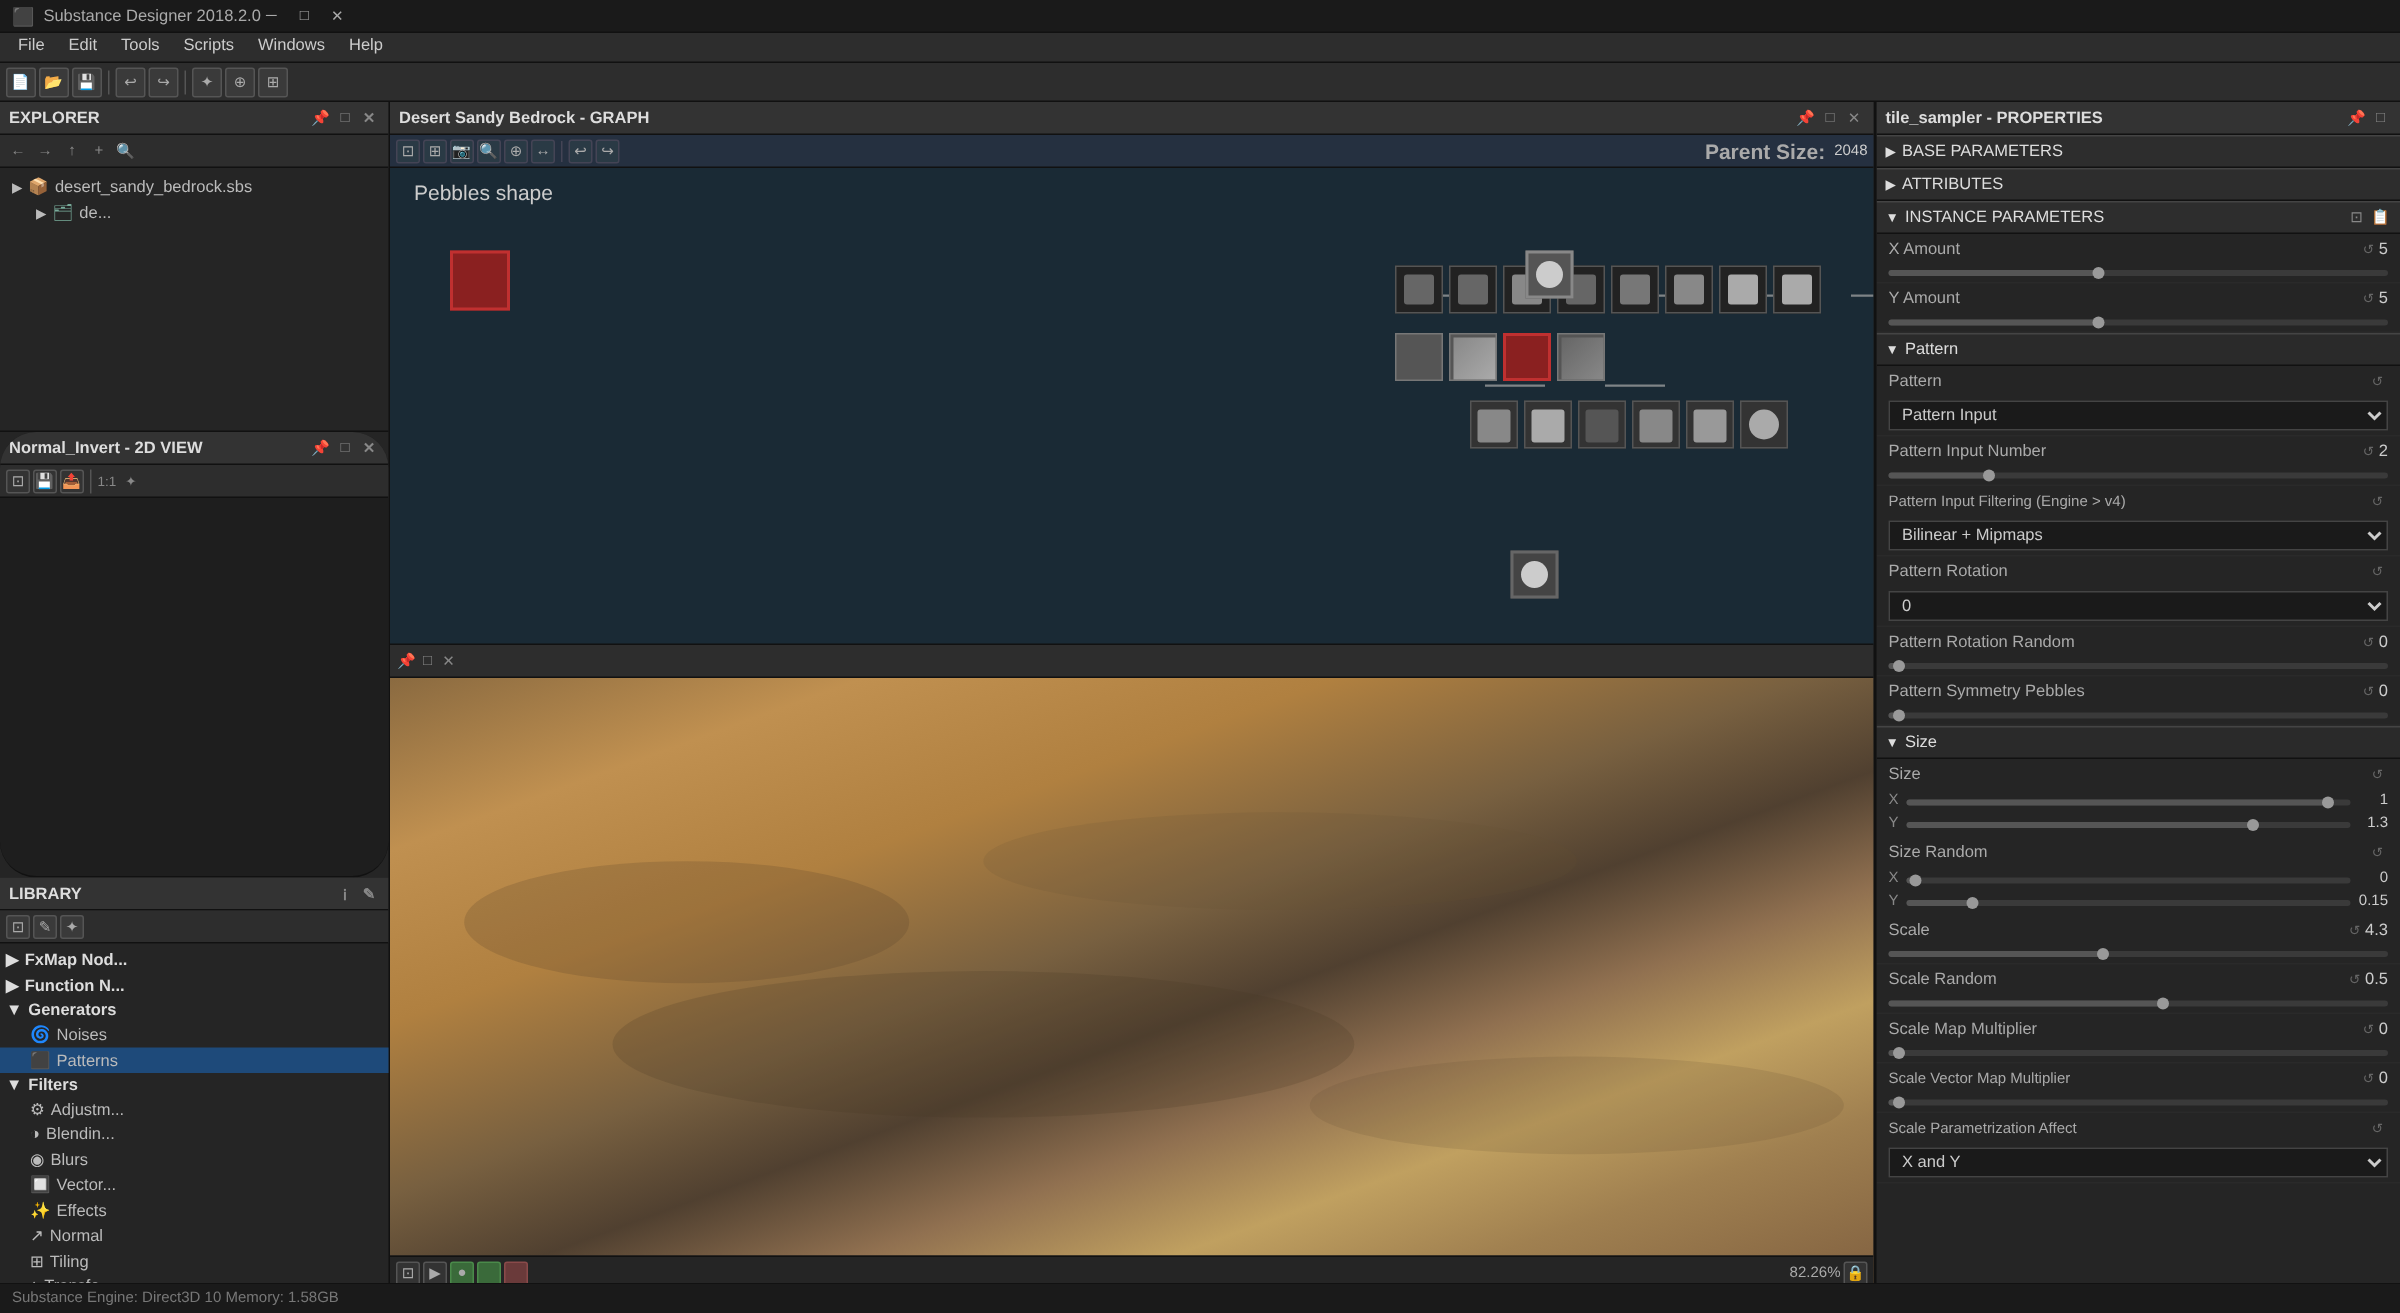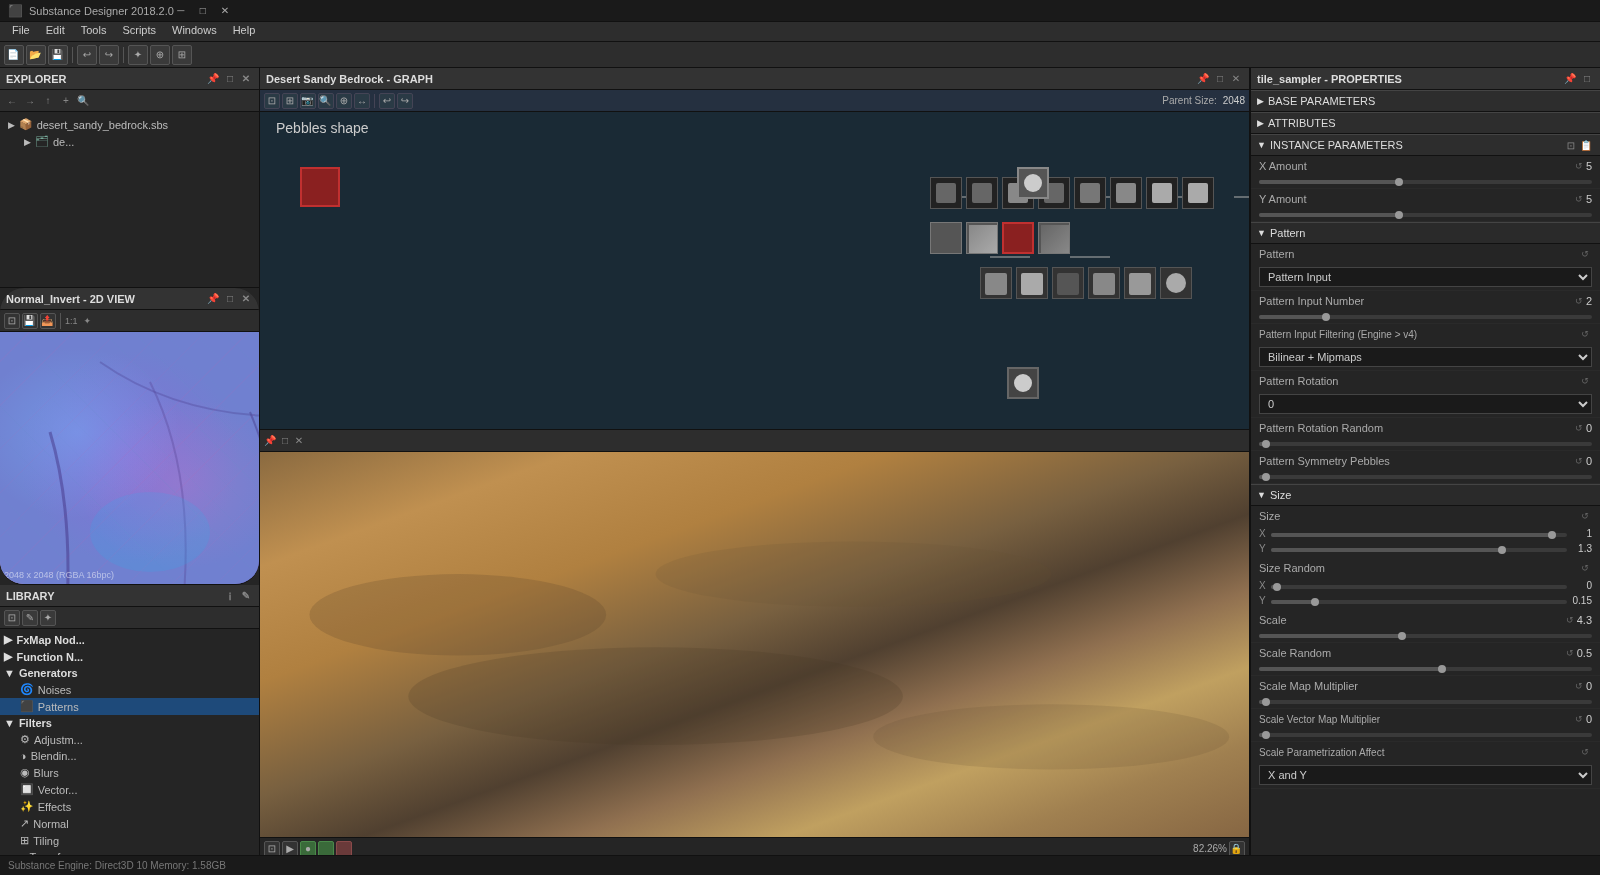--- a/index.html
+++ b/index.html
@@ -482,39 +482,20 @@
         </div>
       </div>
       <div class="view-toolbar">
         <div class="toolbar-btn" style="width:16px;height:16px;background:#333;border:1px solid #555;">⊡</div>
         <div class="toolbar-btn" style="width:16px;height:16px;background:#333;border:1px solid #555;">💾</div>
         <div class="toolbar-btn" style="width:16px;height:16px;background:#333;border:1px solid #555;">📤</div>
         <div class="toolbar-sep"></div>
         <div style="font-size:9px;color:#888;">1:1</div>
         <div style="font-size:9px;color:#888;margin-left:4px;">✦</div>
       </div>
-      <div class="view-content">
-        <div class="normalmap-bg"></div>
-        <div class="normalmap-details"></div>
-
-        <svg width="100%" height="100%" style="position:absolute;inset:0;opacity:0.6">
-
-          <path d="M50,100 Q80,200 60,350 Q40,450 70,520" stroke="rgba(60,40,120,0.7)" stroke-width="3" fill="none"></path>
-          <path d="M150,50 Q200,150 180,300 Q160,400 200,500" stroke="rgba(80,60,140,0.5)" stroke-width="2" fill="none"></path>
-          <path d="M250,80 Q300,200 280,350 Q260,450 300,530" stroke="rgba(60,40,120,0.6)" stroke-width="2" fill="none"></path>
-          <path d="M380,120 Q420,250 400,400 Q380,480 420,560" stroke="rgba(80,60,140,0.5)" stroke-width="2" fill="none"></path>
-          <path d="M100,30 Q200,100 350,80 Q450,60 500,100" stroke="rgba(60,40,120,0.4)" stroke-width="2" fill="none"></path>
-
-          <ellipse cx="150" cy="200" rx="60" ry="40" fill="rgba(0,200,255,0.2)"></ellipse>
-          <ellipse cx="300" cy="350" rx="80" ry="60" fill="rgba(200,100,200,0.2)"></ellipse>
-          <ellipse cx="450" cy="200" rx="50" ry="70" fill="rgba(100,180,255,0.15)"></ellipse>
-          <ellipse cx="200" cy="450" rx="70" ry="50" fill="rgba(180,100,255,0.2)"></ellipse>
-        </svg>
-        <div class="view-watermark">2048 x 2048 (RGBA 16bpc)</div>
-      </div>
     </div>
 
     <div id="library">
       <div class="panel-header">
         <span class="panel-header-title">LIBRARY</span>
         <div class="panel-header-btns">
           <div class="panel-header-btn">ℹ</div>
           <div class="panel-header-btn">✎</div>
         </div>
       </div>
@@ -604,21 +585,21 @@
       <div class="toolbar-btn" style="width:16px;height:16px;background:#2a3a45;border:1px solid #445;">⊡</div>
       <div class="toolbar-btn" style="width:16px;height:16px;background:#2a3a45;border:1px solid #445;">⊞</div>
       <div class="toolbar-btn" style="width:16px;height:16px;background:#2a3a45;border:1px solid #445;">📷</div>
       <div class="toolbar-btn" style="width:16px;height:16px;background:#2a3a45;border:1px solid #445;">🔍</div>
       <div class="toolbar-btn" style="width:16px;height:16px;background:#2a3a45;border:1px solid #445;">⊕</div>
       <div class="toolbar-btn" style="width:16px;height:16px;background:#2a3a45;border:1px solid #445;">↔</div>
       <div style="width:1px;height:14px;background:#445;margin:0 2px;"></div>
       <div class="toolbar-btn" style="width:16px;height:16px;background:#2a3a45;border:1px solid #445;">↩</div>
       <div class="toolbar-btn" style="width:16px;height:16px;background:#2a3a45;border:1px solid #445;">↪</div>
       <div style="flex:1;"></div>
-      <span style="font-size:10px;color:#aaa;">Parent Size:</span>
+      <span style="font-size:14px;color:#aaa;font-weight:bold;">Parent Size:</span>
       <span style="font-size:10px;color:#ccc;margin-left:4px;">2048</span>
     </div>
 
     <div id="graph-view" style="height:318px;">
       <div style="position:absolute;top:8px;left:16px;font-size:14px;color:#ccc;font-weight:400;">Pebbles shape</div>
 
       <svg class="graph-svg">
 
         <line x1="670" y1="85" x2="710" y2="85" stroke="#aaa" stroke-width="1.5" opacity="0.7"></line>
         <line x1="746" y1="85" x2="786" y2="85" stroke="#aaa" stroke-width="1.5" opacity="0.7"></line>

